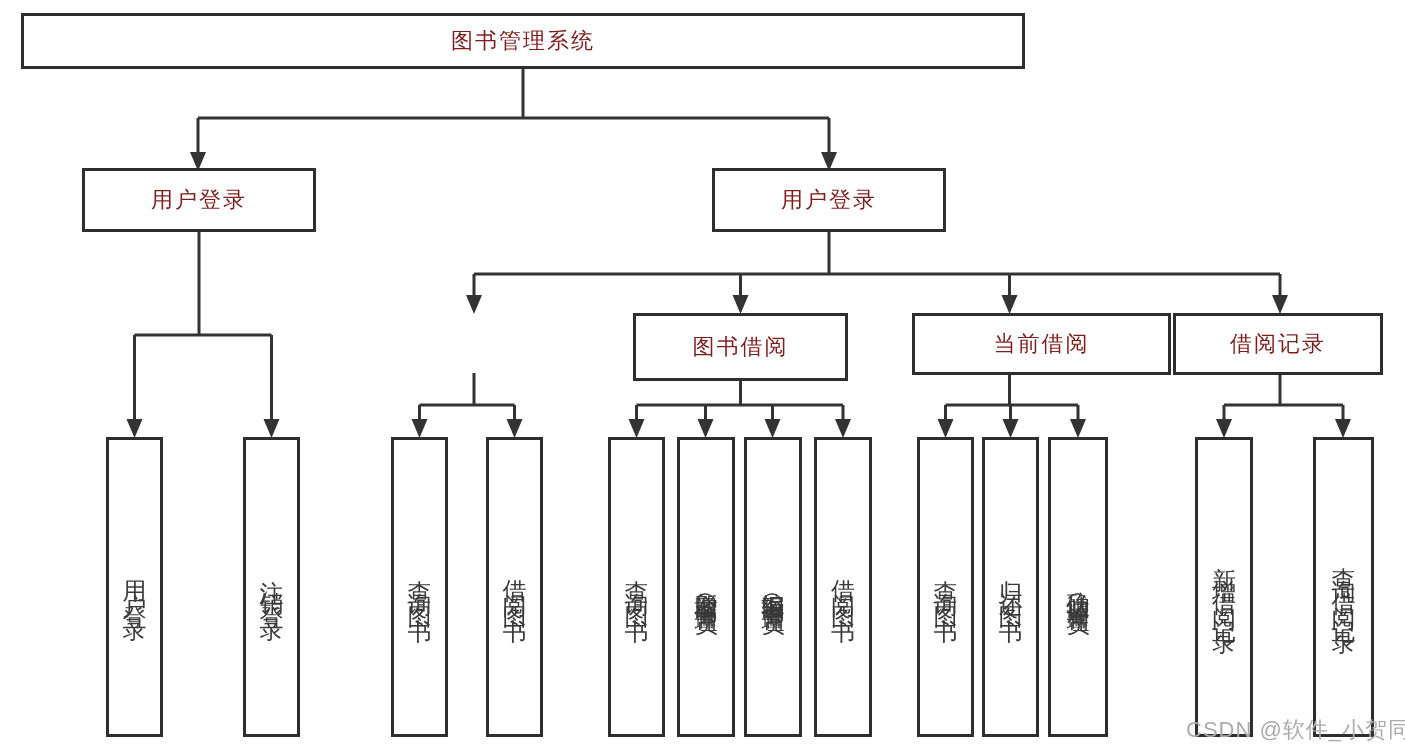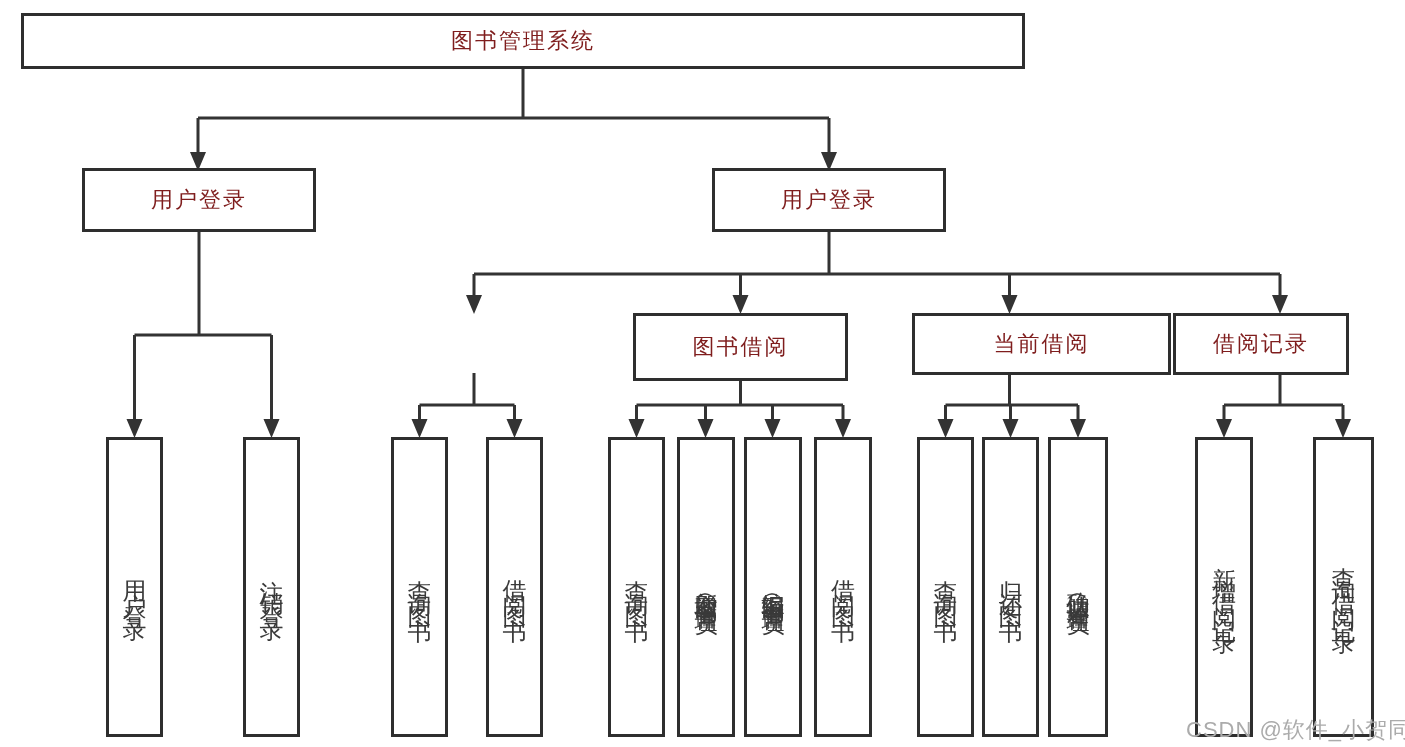--- a/index.html
+++ b/index.html
@@ -129,21 +129,21 @@
   <div class="box hbox" style="left:712px; top:168px; width:234px; height:64px;">
     <span>用户登录</span>
   </div>
 
   <div class="box hbox" style="left:633px; top:313px; width:215px; height:68px;">
     <span>图书借阅</span>
   </div>
   <div class="box hbox" style="left:870px; top:313px; width:259px; height:62px;margin-left:42px;">
     <span>当前借阅</span>
   </div>
-  <div class="box hbox" style="left:1173px; top:313px; width:176px; height:62px;">
+  <div class="box hbox" style="left:1173px; top:313px; width:210px; height:62px;">
     <span>借阅记录</span>
   </div>
 
   <div class="box vbox" style="left:106px; top:437px; width:57px; height:300px;">
     <span>用户登录</span>
   </div>
   <div class="box vbox" style="left:243px; top:437px; width:57px; height:300px;">
     <span>注销登录</span>
   </div>
 

